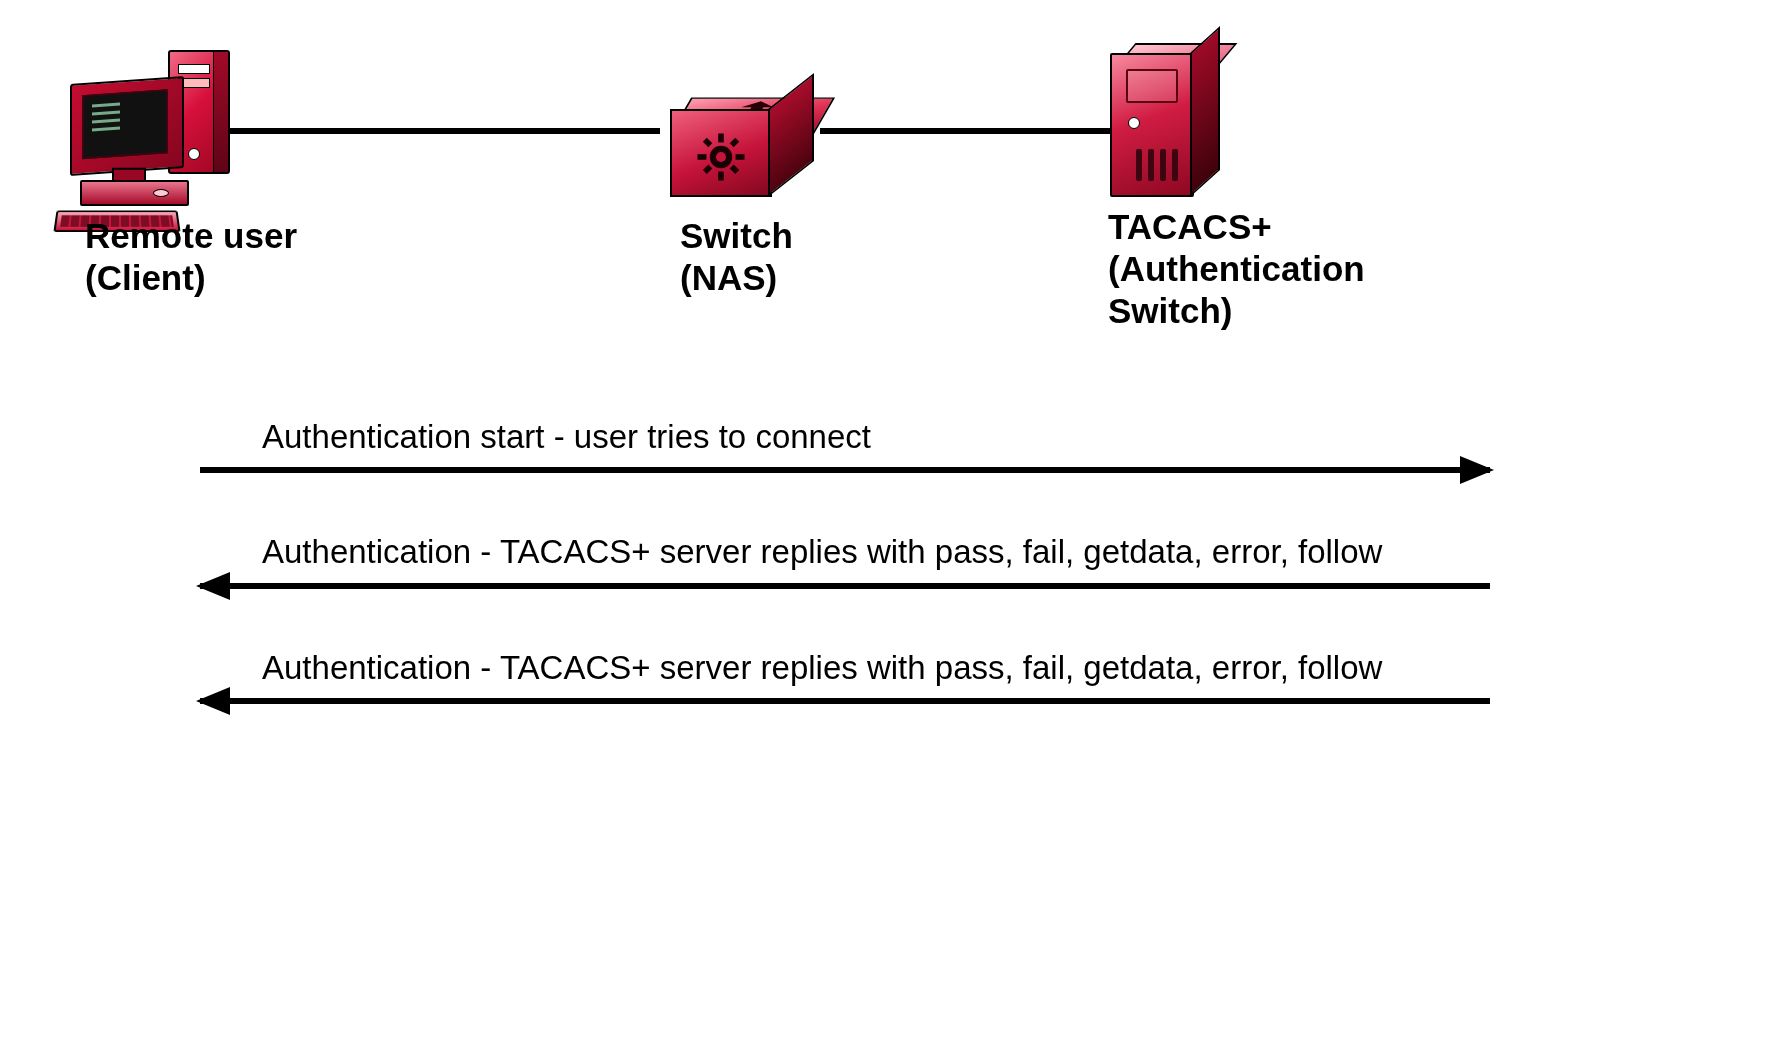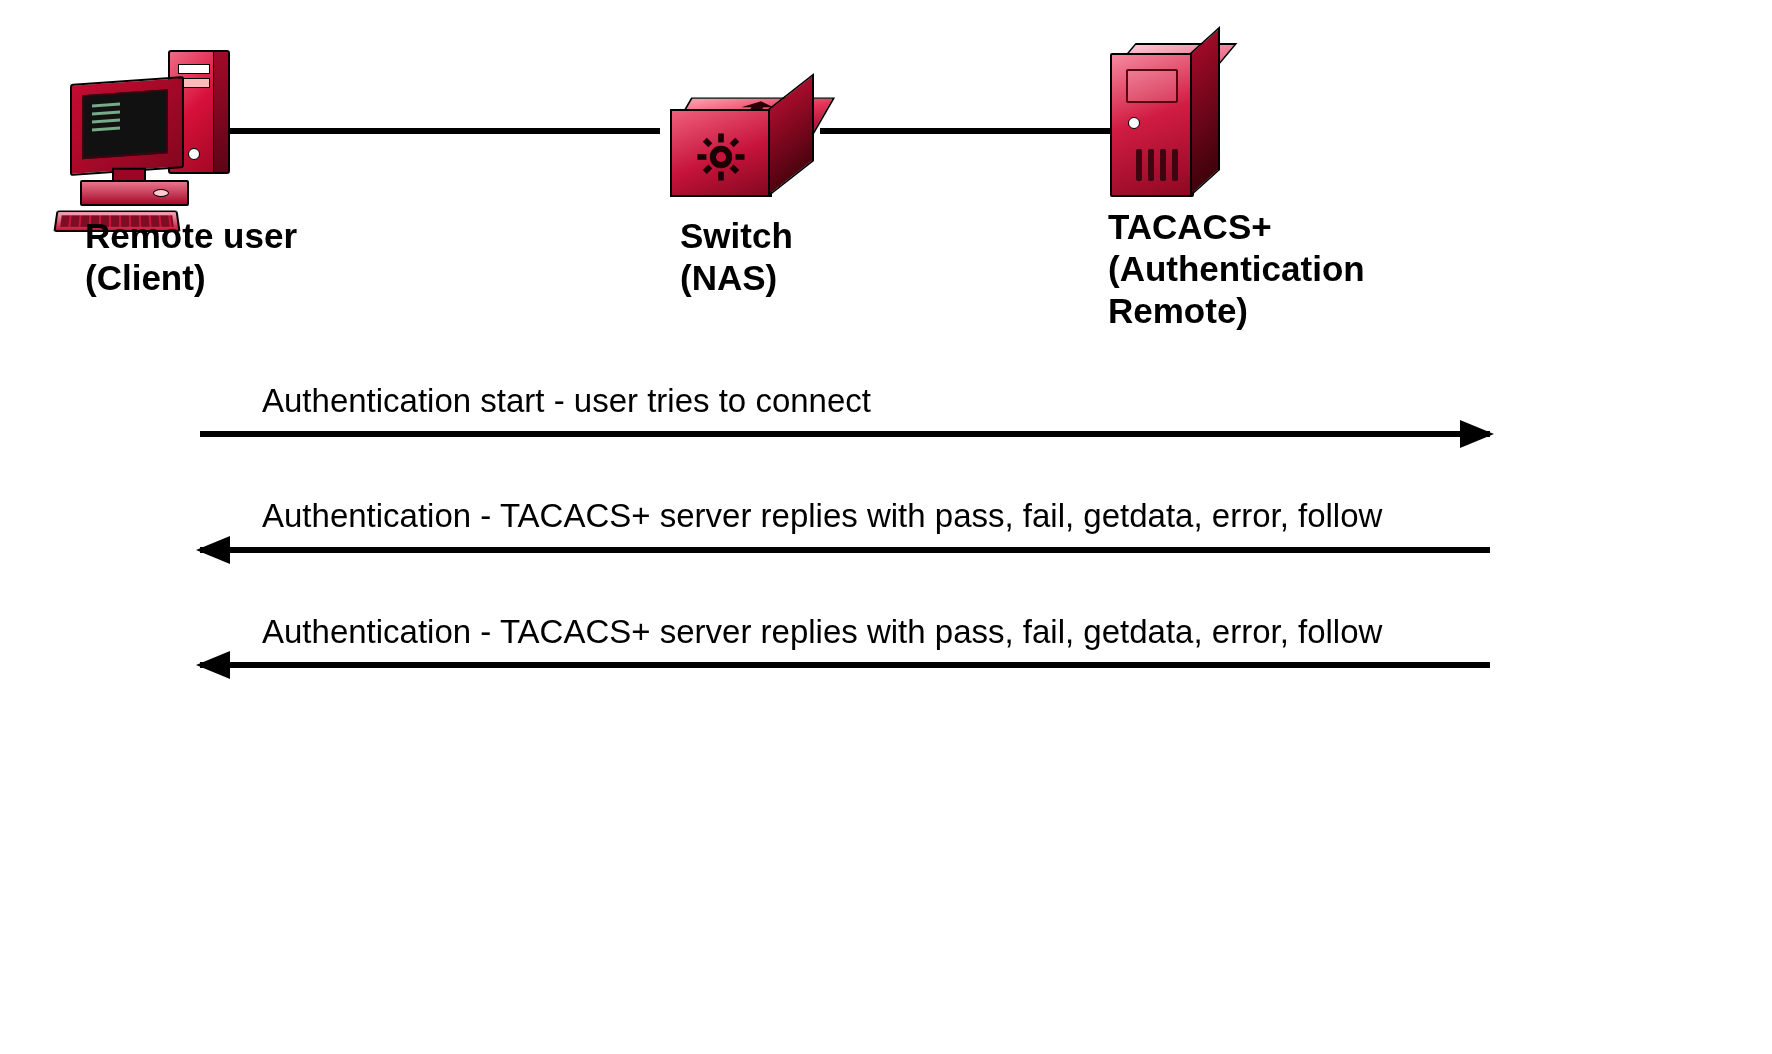--- a/index.html
+++ b/index.html
@@ -138,21 +138,21 @@
   }
   
   .top-line::after{
     content:""; position:absolute; left:470px; width:160px; height:6px; background:#fff;
   }
 
   
   .flows{
     position:absolute; left:200px; top:380px; width:1300px;
   }
-  .flow-row{ position:relative; margin-bottom:58px; }
+  .flow-row{ position:relative; margin-bottom:58px;margin-top:36px; }
   .flow-text{
     font-size:33px; line-height:1.25; padding:0 0 10px 62px; max-width:1180px;
   }
   .arrow-line{
     position:relative; height:6px; background:#000; width:1290px;
   }
   .arrow-line.right::after{
     content:""; position:absolute; right:-4px; top:-11px;
     border-left:34px solid #000; border-top:14px solid transparent; border-bottom:14px solid transparent;
   }
@@ -239,21 +239,21 @@
     <span>Switch</span><br>
     <span>(NAS)</span>
   </div>
   <div class="node-label" style="left:85px; top:215px;">
     <span>Remote user</span><br>
     <span>(Client)</span>
   </div>
   <div class="node-label" style="left:1108px; top:206px;">
     <span>TACACS+</span><br>
     <span>(Authentication</span><br>
-    <span>Remote)</span>
+    <span>Switch)</span>
   </div>
 
   <div class="flows">
 
     <div class="flow-row">
       <div class="flow-text">Authentication start - user tries to connect</div>
       <div class="arrow-line right"></div>
     </div>
 
     <div class="flow-row">

